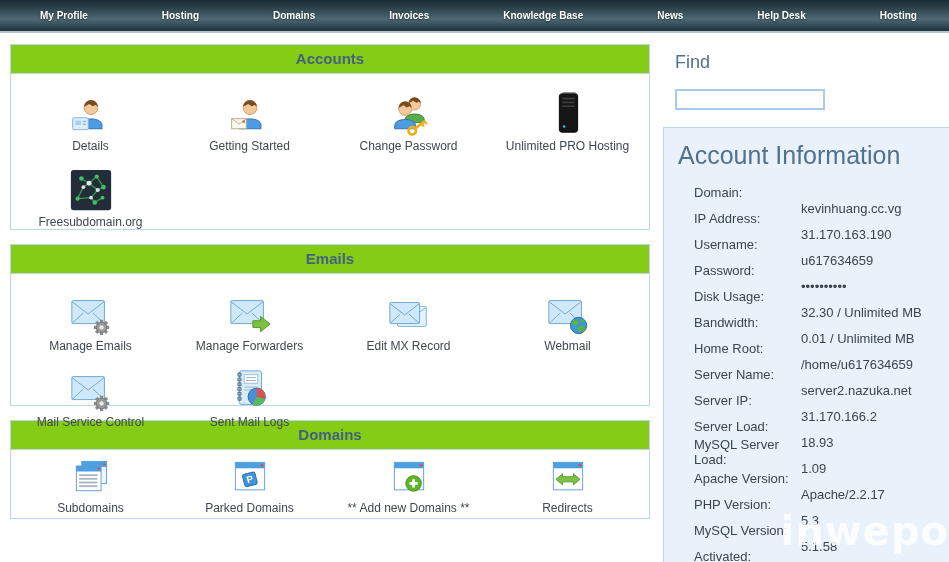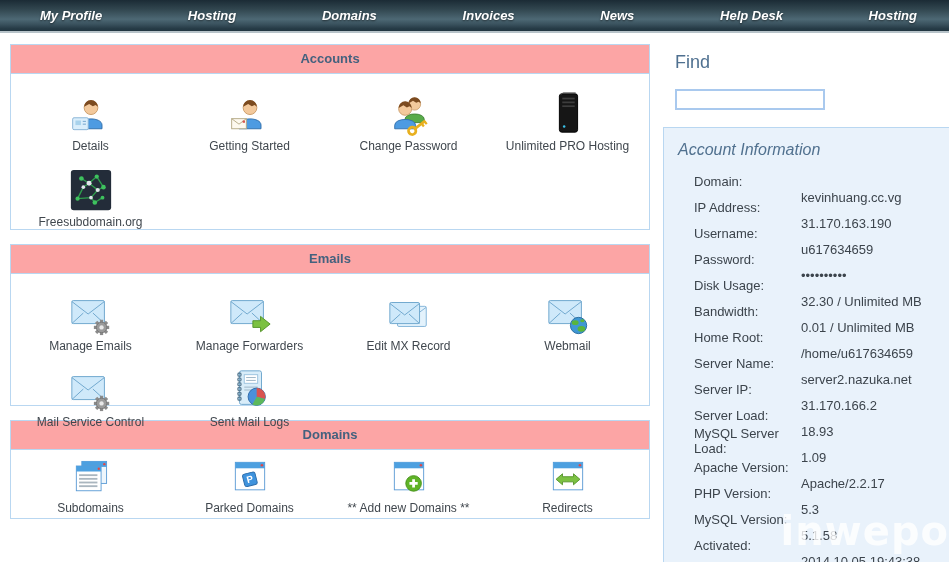--- a/index.html
+++ b/index.html
@@ -5,66 +5,67 @@
   * { box-sizing: border-box; margin: 0; padding: 0; }
   html,body { width: 949px; height: 562px; overflow: hidden; background: #fff;
     font-family: "Liberation Sans", sans-serif; position: relative; }
 
   
   .nav { height: 33px; width: 949px;
     background: linear-gradient(180deg, #1b2b35 0%, #31464f 30%, #4d6874 62%, #3a525e 78%, #263b46 92%, #223641 100%);
     border-bottom: 2px solid #b7c3c9;
     display: flex; align-items: center; justify-content: space-between;
     padding: 0 22px 0 30px; }
-  .nav-item { color: #fff; font-weight: bold; font-size: 13px; cursor: pointer;
-    text-shadow: 0 1px 2px rgba(0,0,0,.55); padding: 8px 10px; white-space: nowrap; font-style: italic; }
+  .nav-item { color: #fff; font-weight: bold; font-size: 10px; cursor: pointer;
+    text-shadow: 0 1px 2px rgba(0,0,0,.55); padding: 8px 10px; white-space: nowrap; }
 
   
   .main { position: absolute; top: 44px; left: 10px; width: 640px; }
   .section { margin-bottom: 14px; }
   .section-header { height: 30px; line-height: 28px; text-align: center;
-    background: #fca5a5; border: 1px solid #b9d7f1; font-weight: bold;
-    font-size: 13px; color: #44617e; }
+    background: #84cc16; border: 1px solid #b9d7f1; font-weight: bold;
+    font-size: 15px; color: #44617e; }
   .section-body { border: 1px solid #b9d7f1; border-top: none; background: #fff;
     display: grid; grid-template-columns: repeat(4, 159px); padding: 2px 0 0 0; }
   .body-accounts { grid-template-rows: 80px 76px; height: 156px; }
   .body-emails   { grid-template-rows: 80px 76px; height: 132px; }
   .body-domains  { grid-template-rows: 66px;      height: 69px;  }
   .item { display: flex; flex-direction: column; align-items: center;
     justify-content: flex-end; cursor: pointer; padding-bottom: 3px; }
   .item svg { flex: 0 0 auto; }
   .item-label { font-size: 12px; color: #40474e; margin-top: 2px; text-align: left; }
 
   
   .sidebar { position: absolute; left: 663px; top: 44px; width: 286px; }
   .find-title { font-size: 18px; color: #4f7090; margin: 8px 0 16px 12px; }
   .find-input { display: block; margin-left: 12px; width: 150px; height: 21px;
     border: 2px solid #a9c9ee; background: #fff; outline: none; font-size: 12px;
     padding: 0 4px; color: #333; }
   .panel { margin-top: 17px; width: 287px; min-height: 440px;
     background: #e9f2fb; border: 1px solid #b9d7f1; border-right: none; }
-  .panel-title { font-size: 16px; font-weight: normal; color: #51718f;
-    margin: 13px 0 9px 14px; font-style: italic; }
+  .panel-title { font-size: 25px; font-weight: normal; color: #51718f;
+    margin: 13px 0 9px 14px; }
   .info-row { display: flex; align-items: center; height: 26px; font-size: 13px; }
   .info-label { width: 137px; padding-left: 30px; color: #3c444c; }
   .info-value { color: #3c444c; white-space: nowrap; margin-top: 32px; }
 
   
   .watermark { position: absolute; right: 0px; bottom: 8px; font-size: 40px;
     font-weight: bold; letter-spacing: 1px; color: rgba(255,255,255,0.80);
     font-family: "DejaVu Sans", sans-serif; pointer-events: none; }
 </style>
 </head>
 <body>
 
 <div class="nav">
   <span class="nav-item">My Profile</span>
   <span class="nav-item">Hosting</span>
   <span class="nav-item">Domains</span>
   <span class="nav-item">Invoices</span>
+  <span class="nav-item">Knowledge Base</span>
   <span class="nav-item">News</span>
   <span class="nav-item">Help Desk</span>
   <span class="nav-item">Hosting</span>
 </div>
 
 <div class="main">
 
   <div class="section">
     <div class="section-header">Accounts</div>
     <div class="section-body body-accounts">

